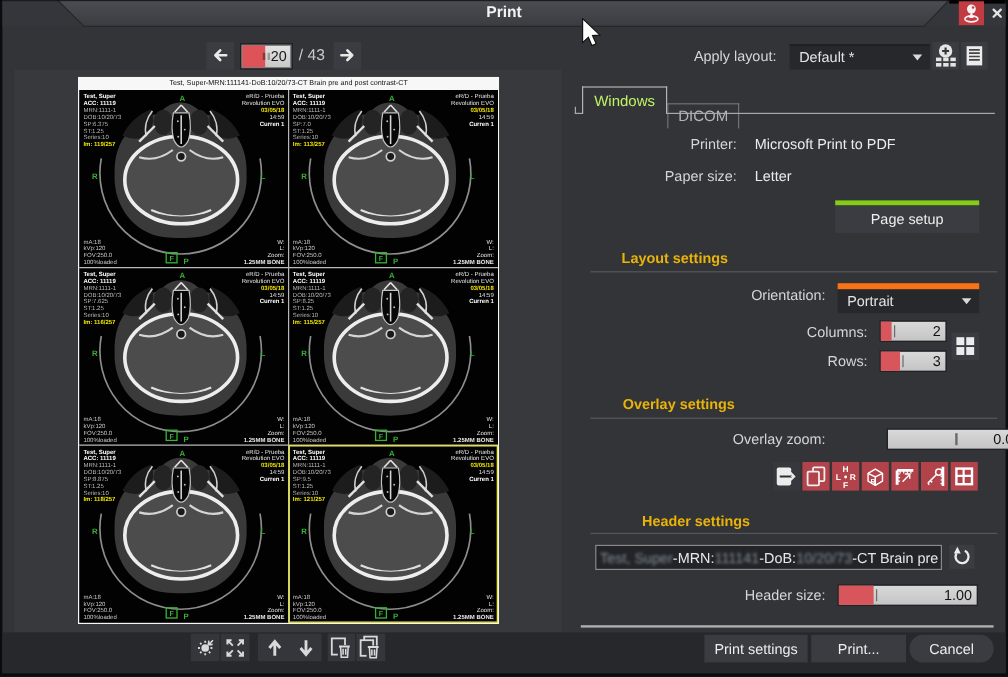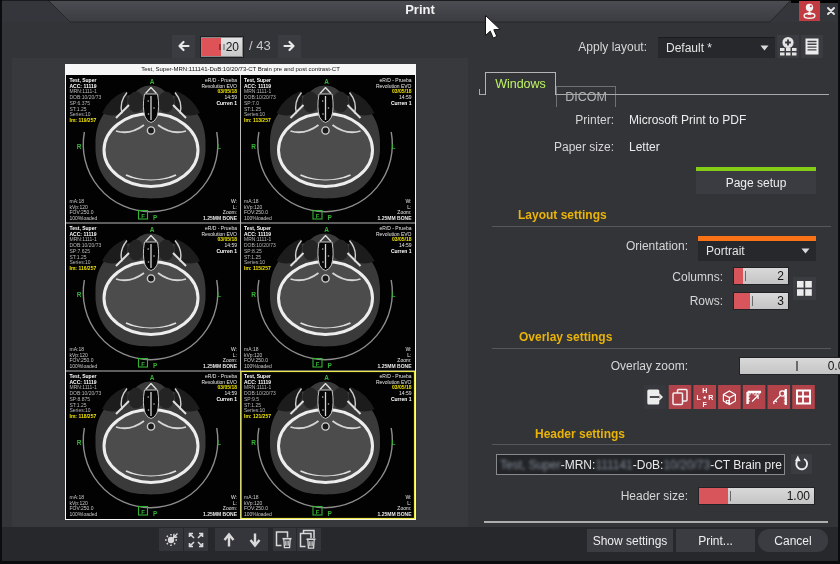--- a/index.html
+++ b/index.html
@@ -454,18 +454,18 @@
 <polygon points="6.8,1.6 3.9,7.3 9.6,7.2" fill="#ececec"></polygon>
 </svg>
   </div>
 <div class="abs lbl" style="left:500px;top:489px;width:188px;text-align:right;">Header size:</div>
 <div class="slider" style="left:698px;top:487px;width:115px;height:16px;">
     <div class="fill" style="width:29.0px;"></div>
     <div class="tick" style="left:30.5px;"></div>
     <div class="num">1.00</div>
   </div>
 <div class="abs" style="left:484px;top:521px;width:344px;height:2px;background:#aeaeae;"></div>
-<div class="abs btn" style="left:587px;top:529px;width:86px;height:23px;">Show settings</div>
+<div class="abs btn" style="left:587px;top:529px;width:86px;height:23px;">Print settings</div>
 <div class="abs btn" style="left:676px;top:529px;width:79px;height:23px;">Print...</div>
 <div class="abs btn" style="left:758px;top:529px;width:70px;height:23px;border-radius:11px;">Cancel</div>
 <svg class="abs" style="left:483px;top:15px" width="20" height="28" viewBox="0 0 20 28">
 <path d="M2.5 0.5 L2.5 20.5 L7.3 16.1 L10.2 23 L13.8 21.4 L10.8 14.7 L17 14.3 Z" fill="#ffffff" stroke="#151515" stroke-width="1"></path>
 </svg>
 
 </body></html>

